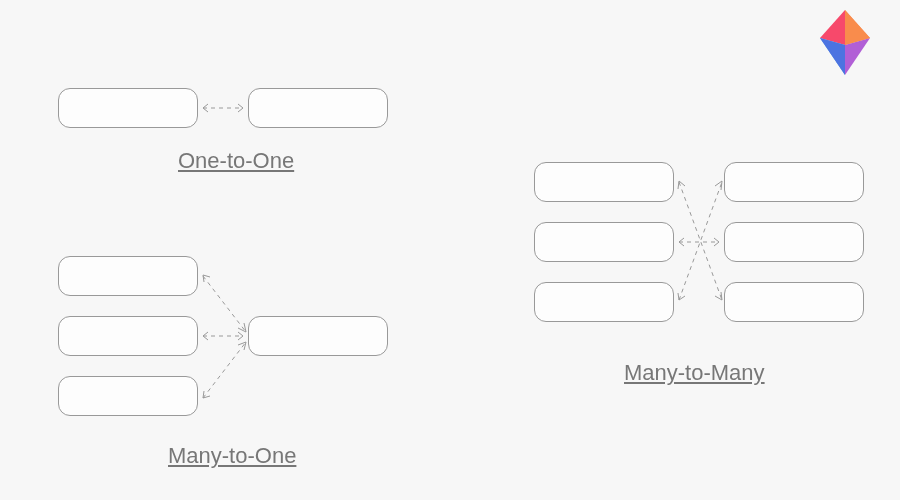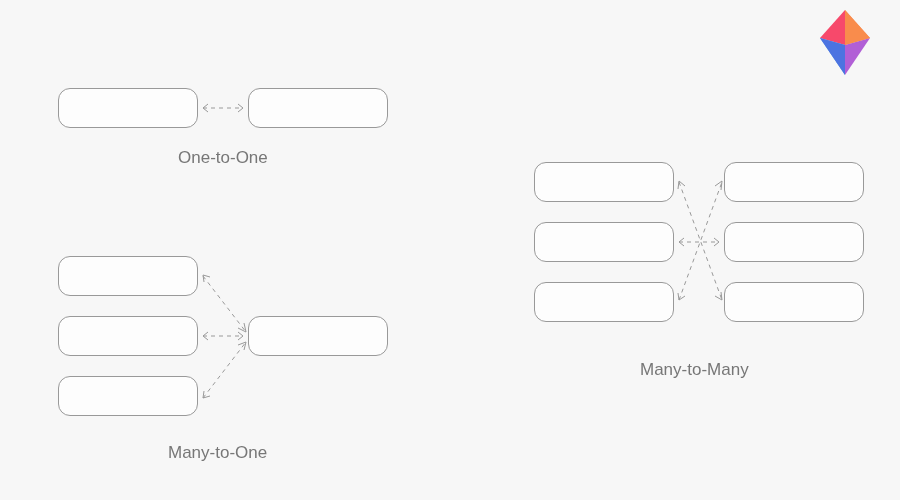--- a/index.html
+++ b/index.html
@@ -22,22 +22,23 @@
     position: absolute;
     border: 1px solid #999;
     border-radius: 12px;
     background: #fdfdfd;
     width: 140px;
     height: 40px;
   }
   .label {
     position: absolute;
     color: #777;
-    font-size: 17px;
+    font-size: 22px;
     text-align: center;
+    text-decoration: underline;
   }
   svg.conn {
     position: absolute;
     overflow: visible;
     pointer-events: none;
   }
   .dashed {
     stroke: #999;
     stroke-width: 1;
     stroke-dasharray: 4 4;
@@ -118,14 +119,14 @@
     <line x1="5" y1="5" x2="45" y2="5" class="dashed"></line>
     <polyline points="10,1 5,5 10,9" class="arrowhead"></polyline>
     <polyline points="40,1 45,5 40,9" class="arrowhead"></polyline>
   </svg>
 
   <svg class="conn" style="left:674px; top:176px;" width="55" height="130">
     <line x1="5" y1="124" x2="48" y2="6" class="dashed"></line>
     <polyline points="4,117 5,124 11,120" class="arrowhead"></polyline>
     <polyline points="41,10 48,5 47,14" class="arrowhead"></polyline>
   </svg>
-  <div class="label" style="left:640px; top:360px;">Many-to-Many</div>
+  <div class="label" style="left:624px; top:360px;">Many-to-Many</div>
 </div>
 
 </body></html>

